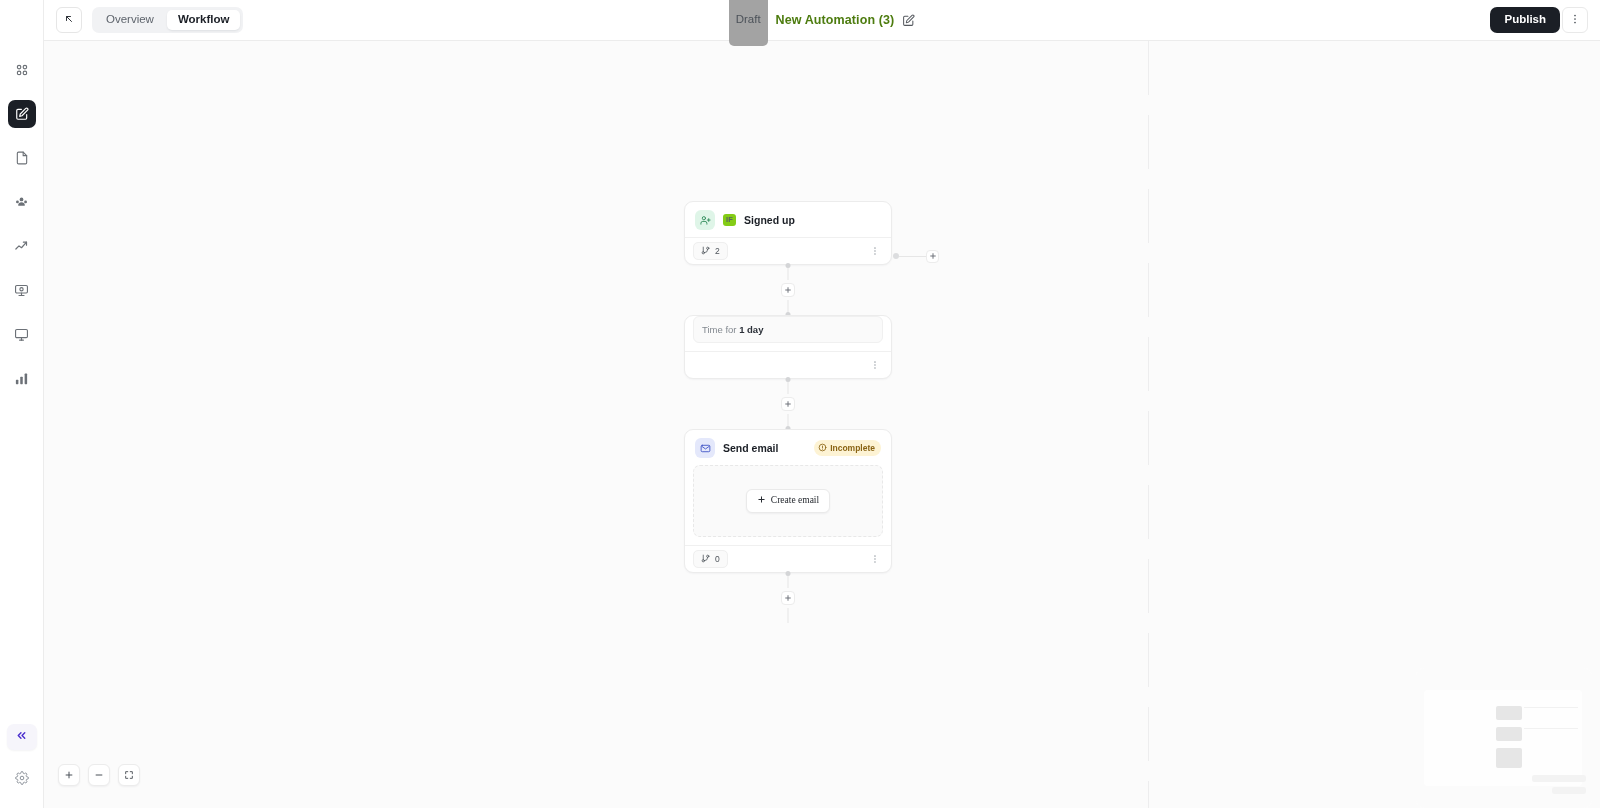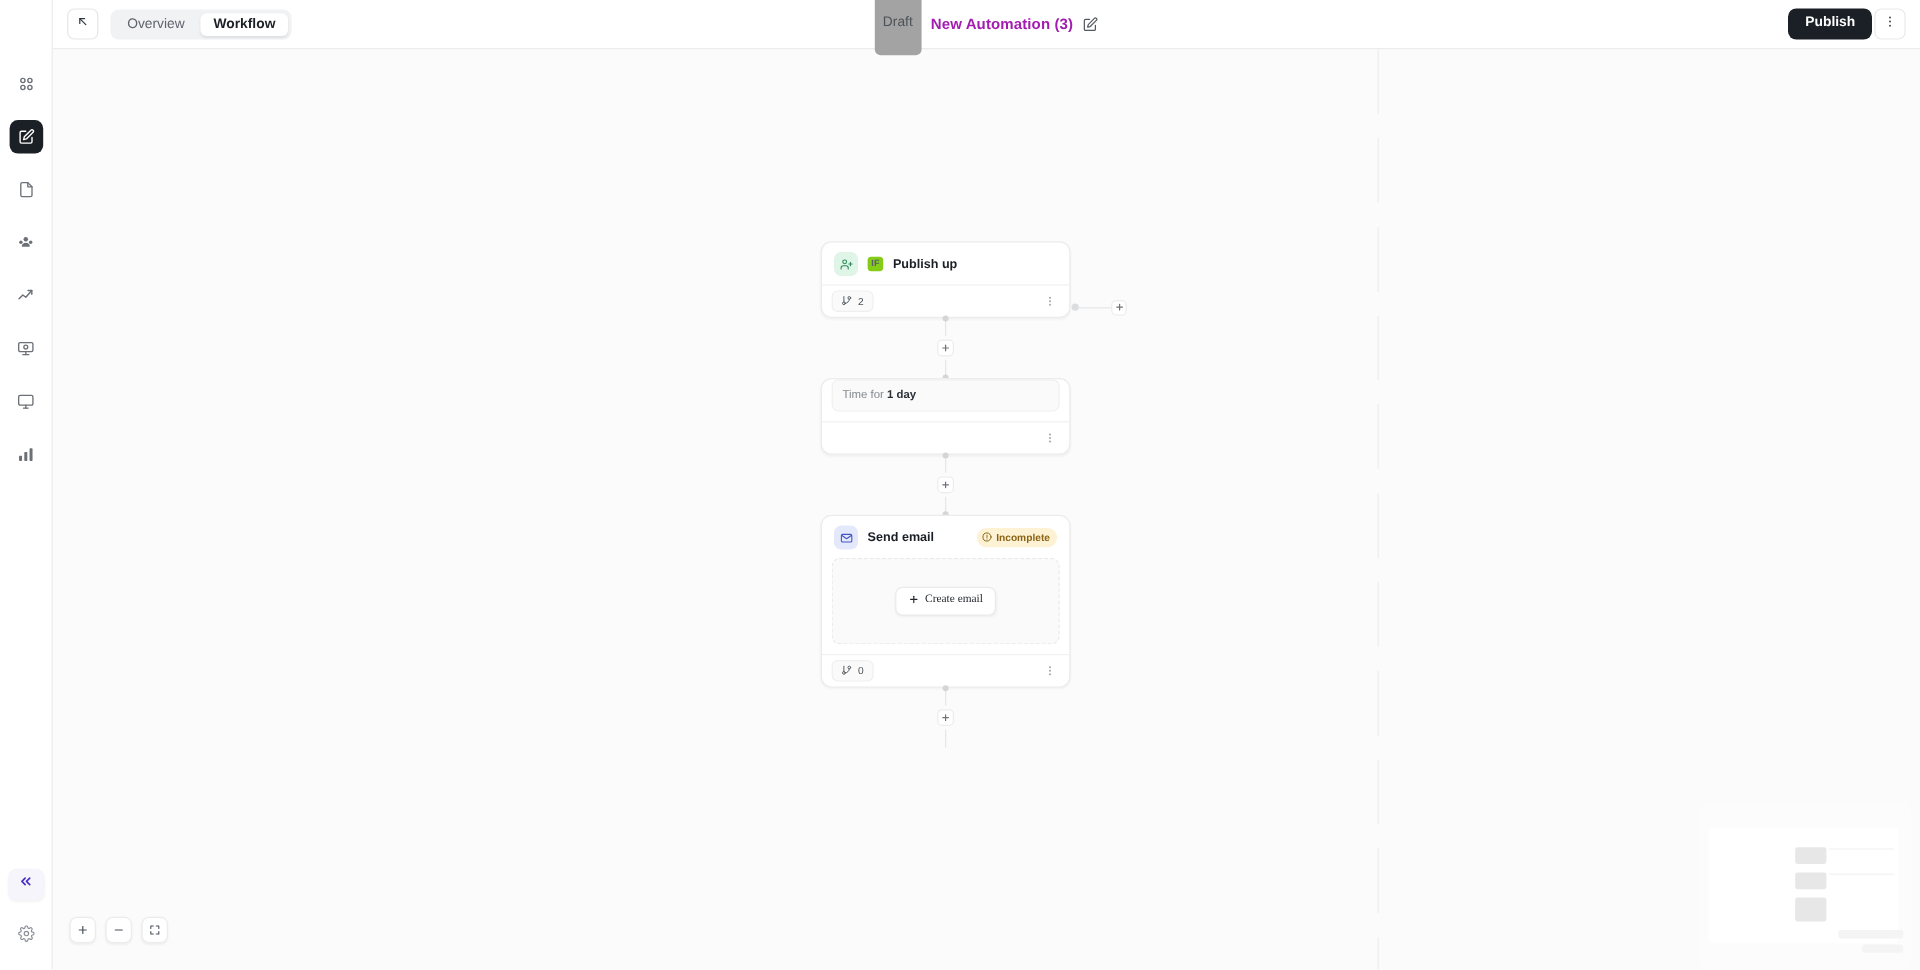--- a/index.html
+++ b/index.html
@@ -75,21 +75,21 @@
   .topbar {
     position: absolute; top:0; left:0; right:0;
     height: 41px;
     background: #ffffff;
     border-bottom: 1px solid #ececec;
     display: flex;
     align-items: center;
     padding: 0 12px;
     z-index: 20;
   }
-  .tb-left { display:flex; align-items:flex-end; gap: 10px; }
+  .tb-left { display:flex; align-items:flex-start; gap: 10px; }
   .back-btn {
     width: 26px; height: 26px;
     border: 1px solid #e6e6e6;
     border-radius: 6px;
     background: #fff;
     display:flex; align-items:center; justify-content:center;
     color: #31353b;
     cursor: pointer;
   }
   .segmented {
@@ -126,21 +126,21 @@
     font-size: 11.5px;
     color: #4c5259;
     background: #a3a3a3;
     border-radius: 5px;
     padding: 20px 7px;
     line-height: 1;
   }
   .auto-title {
     font-size: 12.5px;
     font-weight: 700;
-    color: #a21caf;
+    color: #4d7c0f;
     letter-spacing: .1px;
   }
   .edit-icon { color:#55595f; display:flex; align-items:center; cursor:pointer; }
   .tb-right {
     margin-left: auto;
     display:flex; align-items:center; gap: 2px;
   }
   .publish-btn {
     background: #1b1f26;
     color: #ffffff;
@@ -588,21 +588,21 @@
           <div class="node-head">
             <div class="node-ico ico-green">
               <svg width="11" height="11" viewBox="0 0 24 24" fill="none" stroke="currentColor" stroke-width="2" stroke-linecap="round" stroke-linejoin="round">
                 <path d="M15 20v-2a4 4 0 0 0-4-4H6a4 4 0 0 0-4 4v2"></path>
                 <circle cx="8.5" cy="7" r="3.5"></circle>
                 <line x1="19" y1="8" x2="19" y2="14"></line>
                   <line x1="22" y1="11" x2="16" y2="11"></line>
               </svg>
             </div>
             <span class="if-badge">IF</span>
-            <span class="node-title">Publish up</span>
+            <span class="node-title">Signed up</span>
           </div>
           <div class="node-foot">
             <span class="branch-chip">
               <span>
                 <svg width="9" height="9" viewBox="0 0 24 24" fill="none" stroke="currentColor" stroke-width="2.1" stroke-linecap="round" stroke-linejoin="round">
                   <line x1="6" y1="3" x2="6" y2="15"></line>
                     <circle cx="18" cy="6" r="3"></circle>
                     <circle cx="6" cy="18" r="3"></circle>
                   <path d="M18 9a9 9 0 0 1-9 9"></path>
                 </svg>

